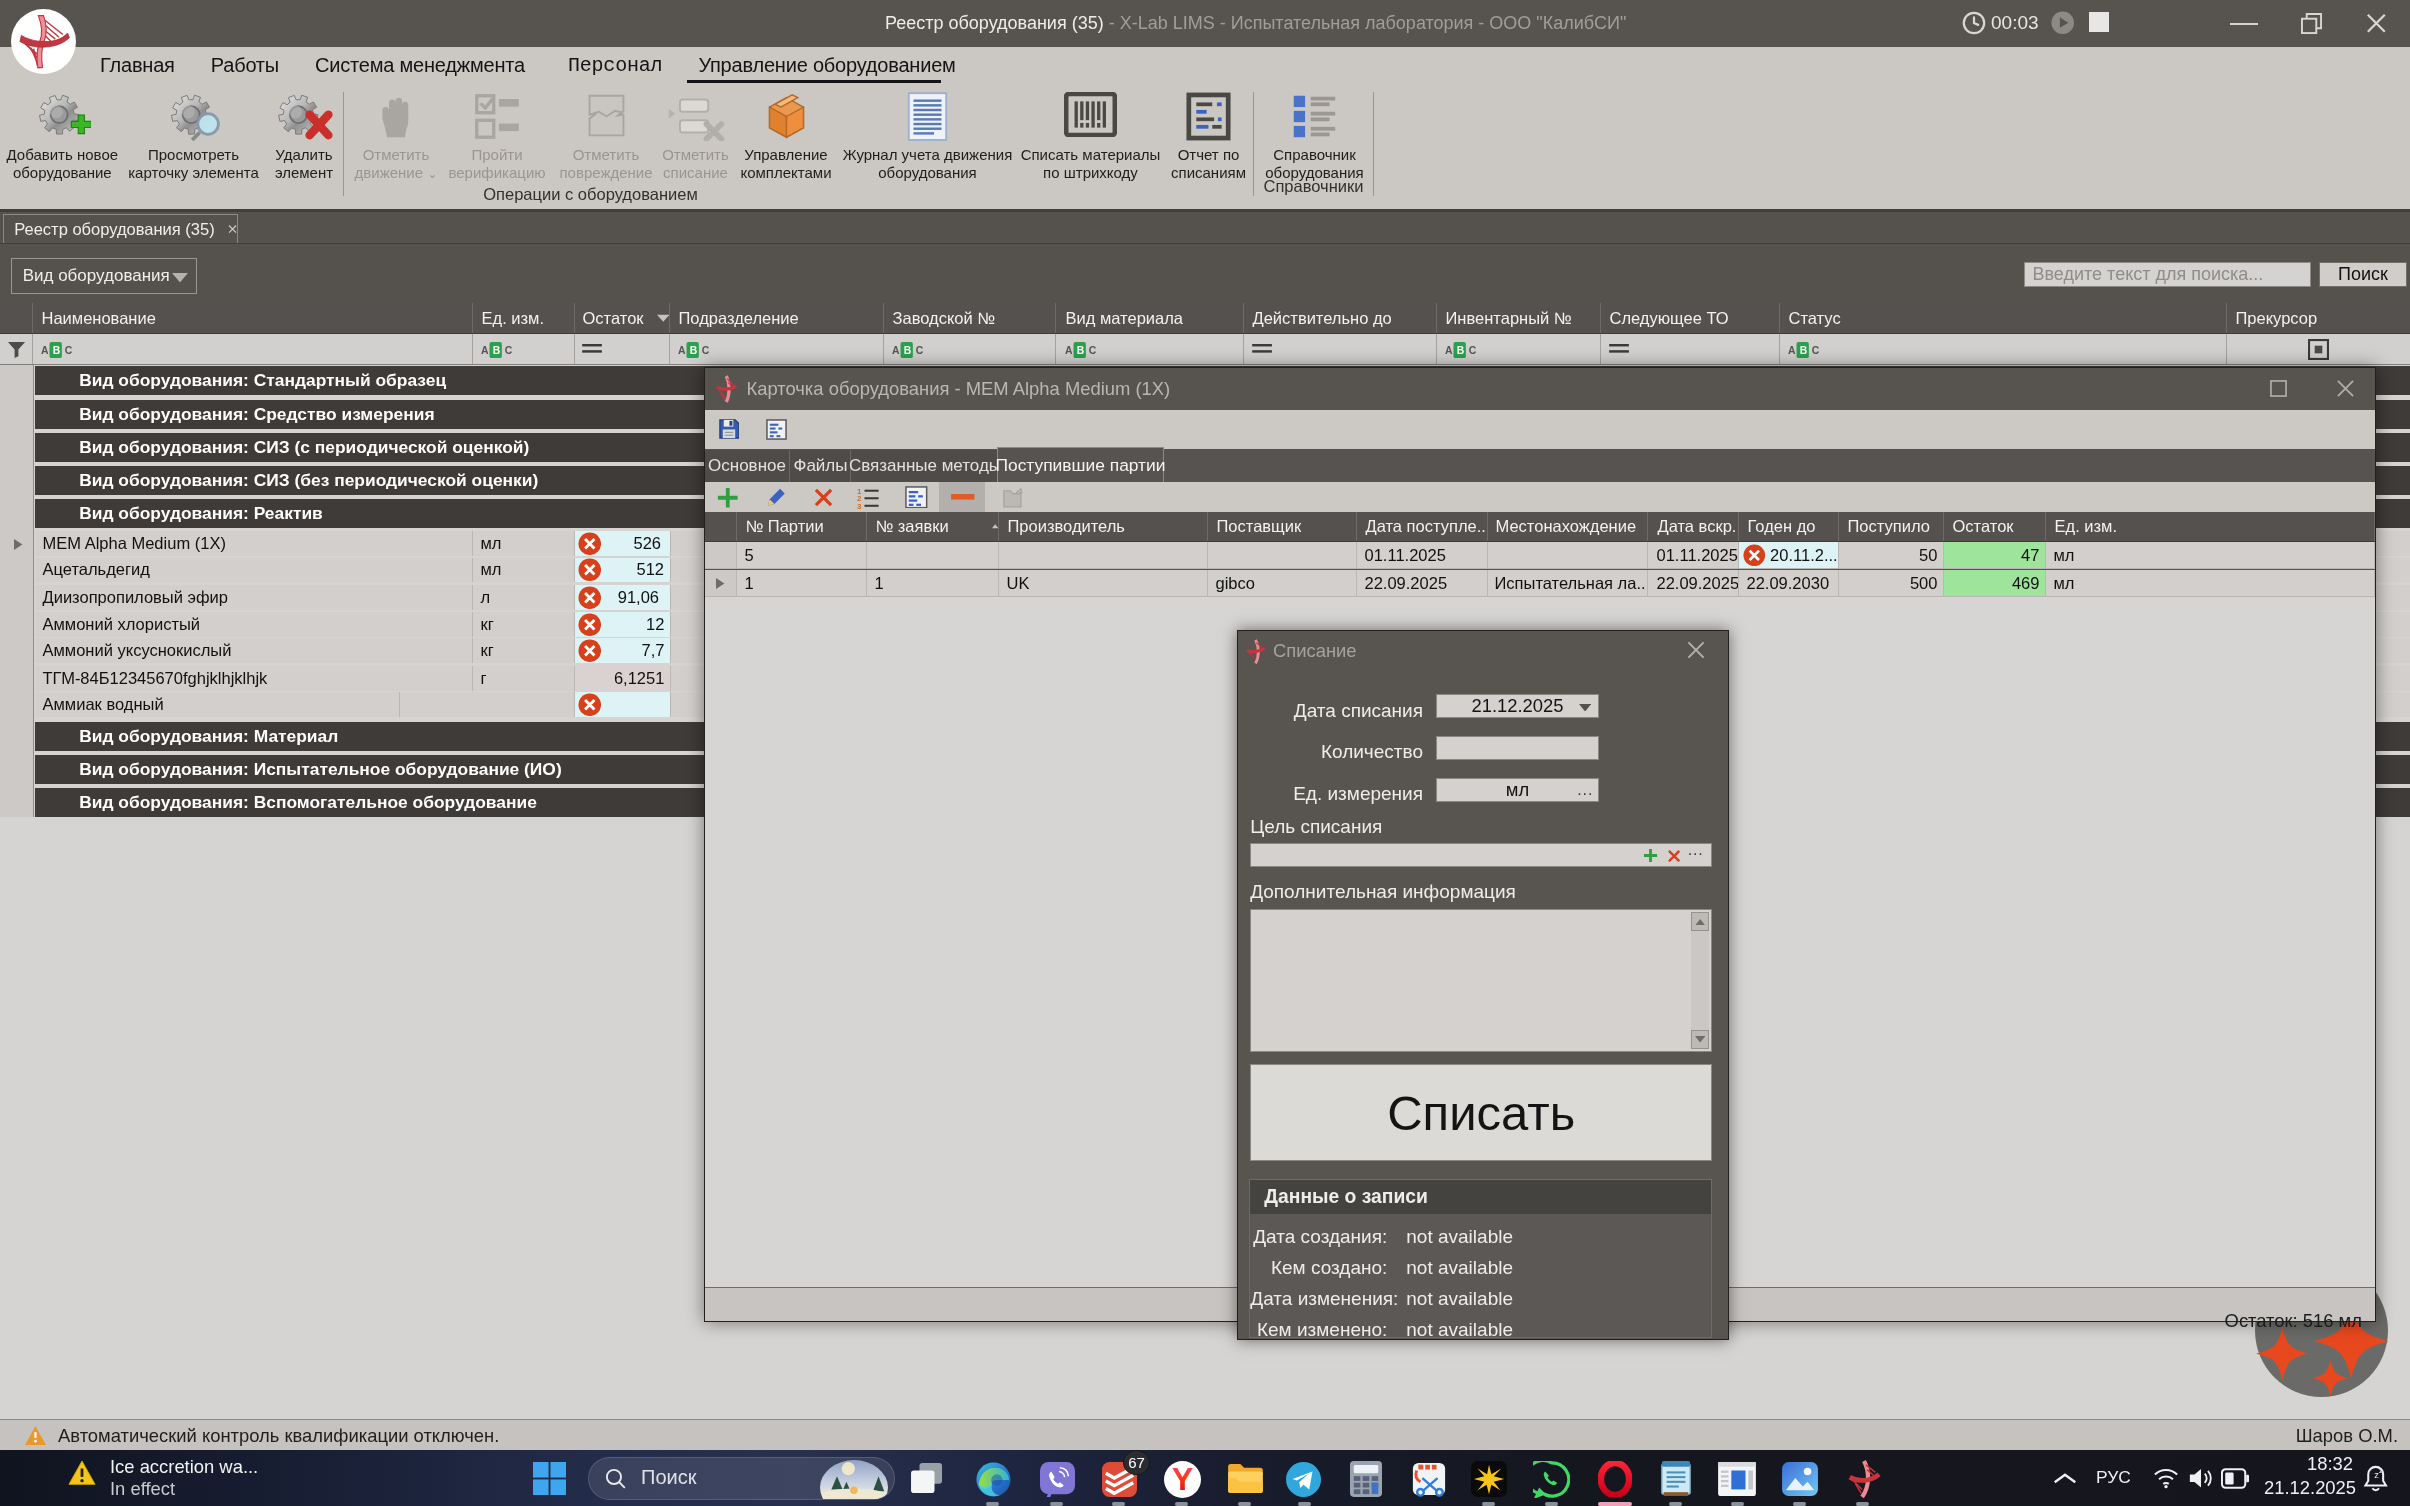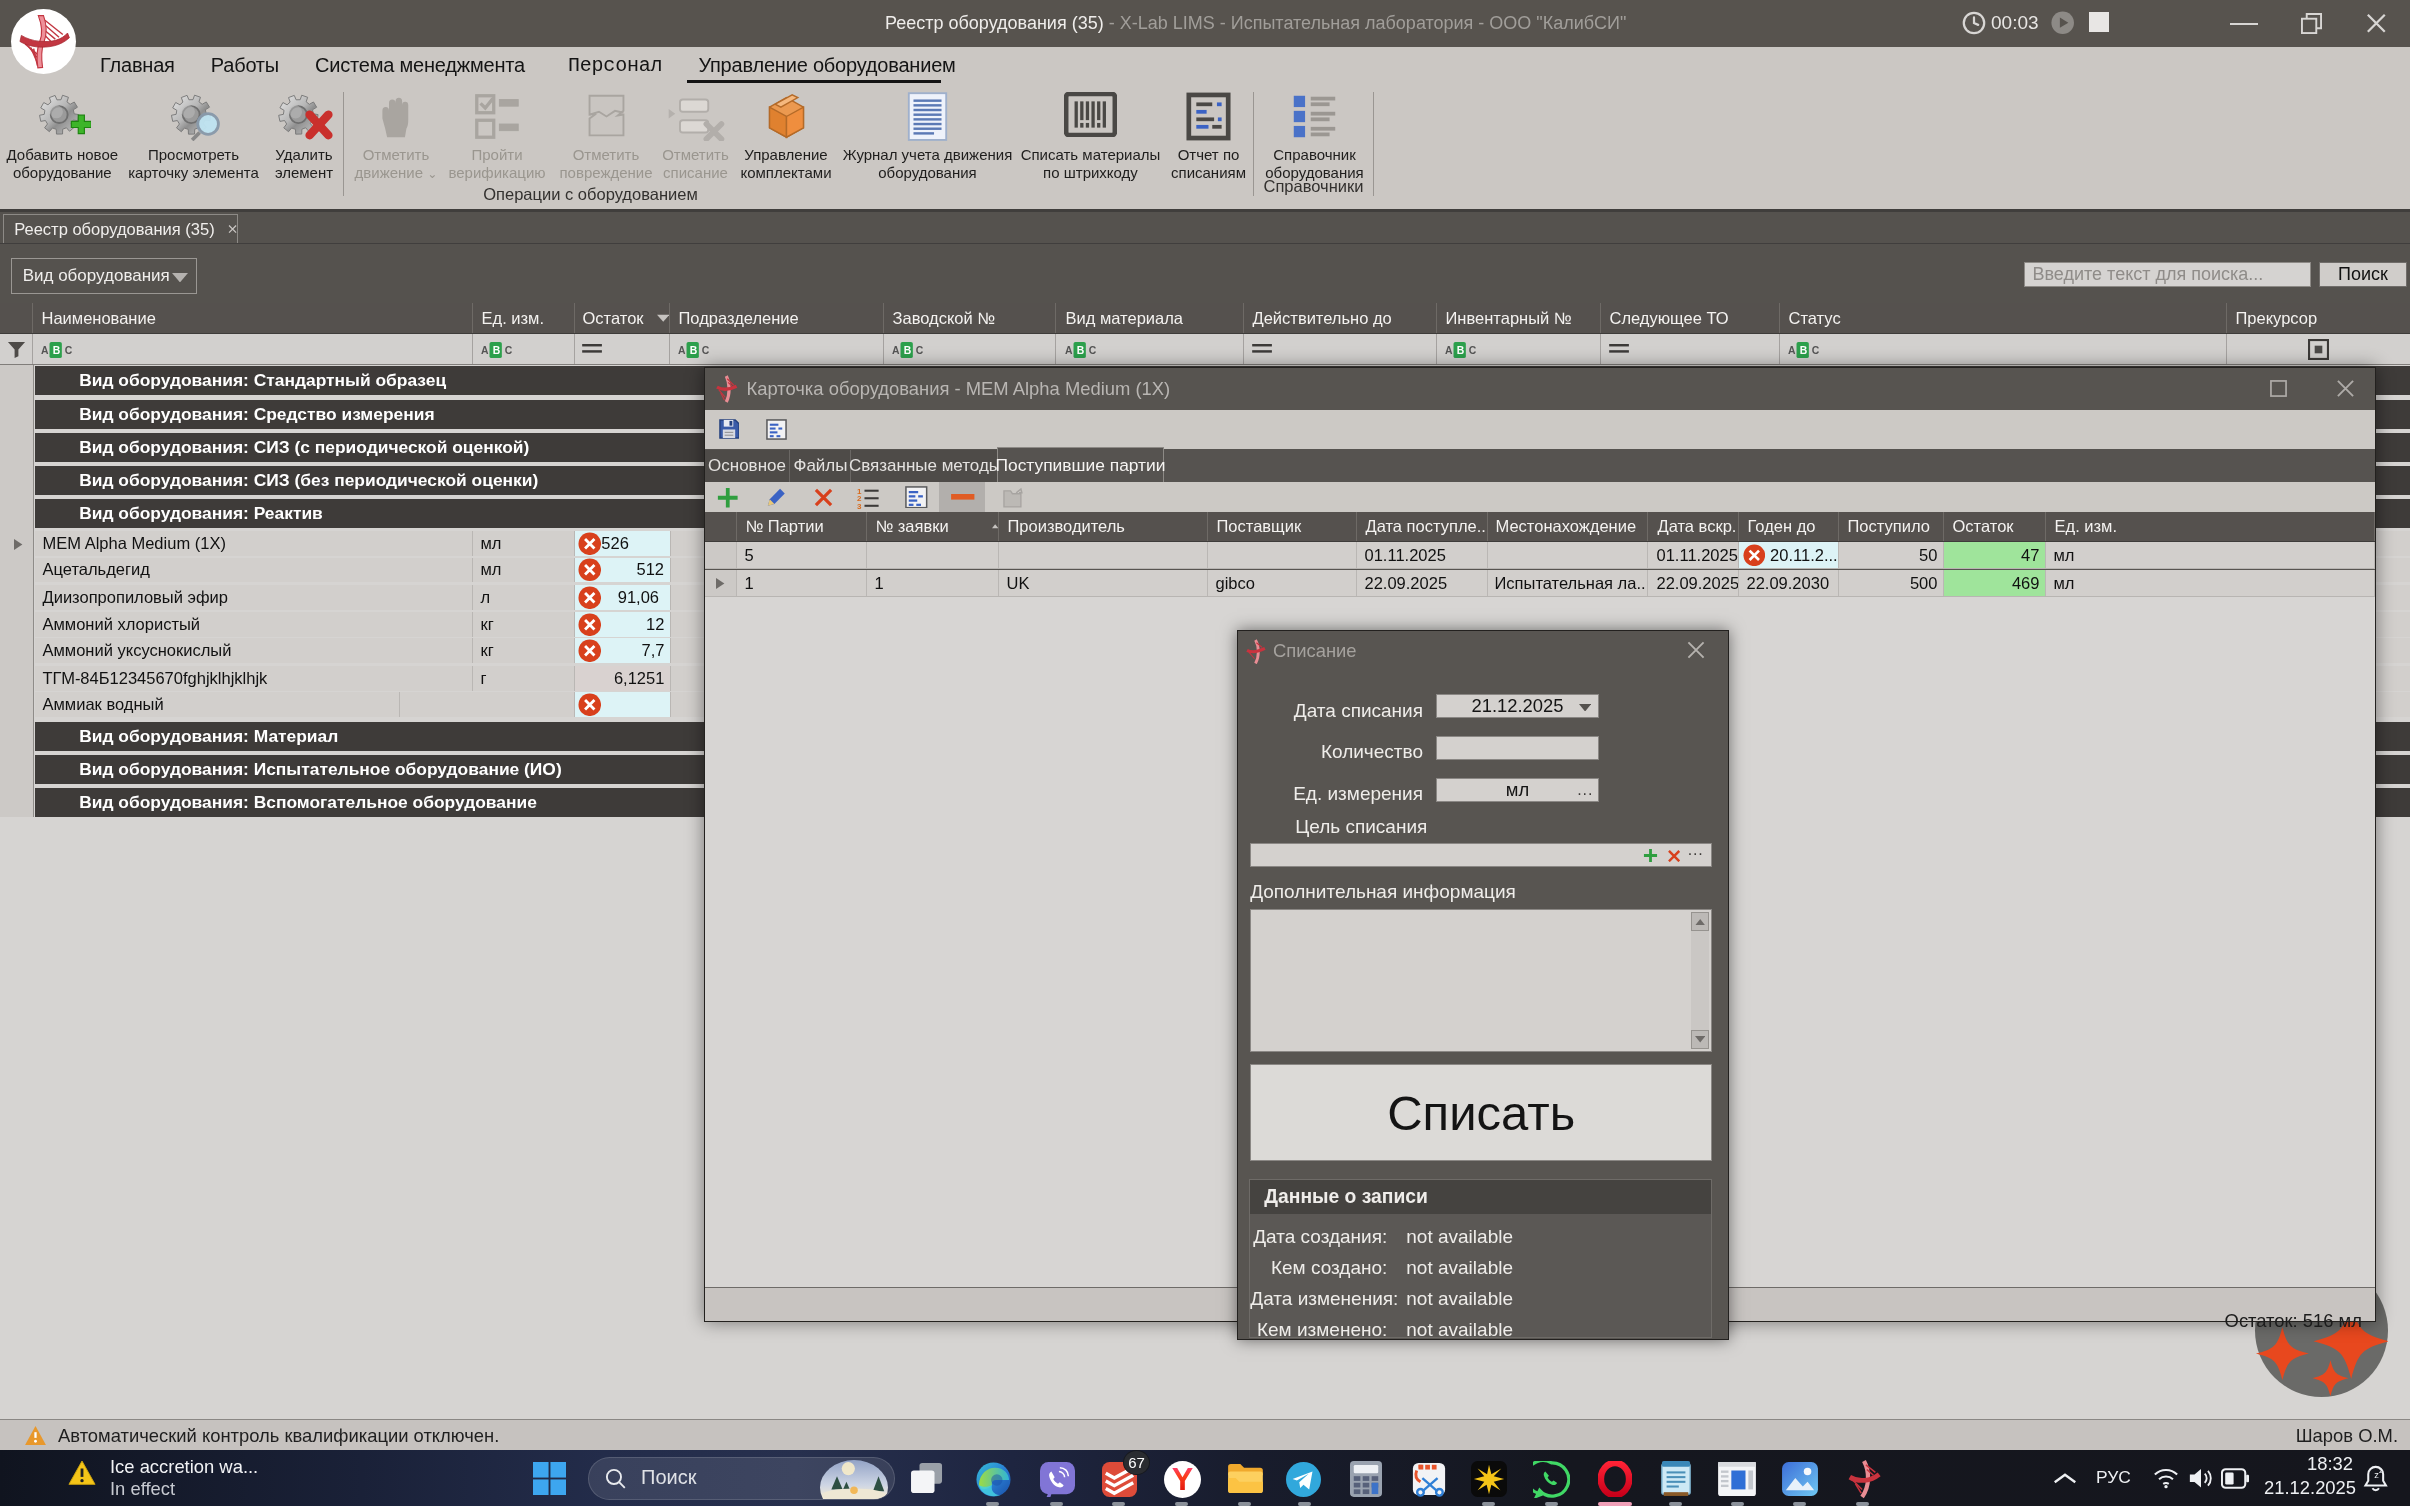--- a/index.html
+++ b/index.html
@@ -415,21 +415,21 @@
       </svg>
     </span>Вид оборудования: Вспомогательное оборудование</div>
 <div class="drow" style="top:531px;height:24.5px;">
 <div class="dcell" style="left:0;width:438px;">MEM Alpha Medium (1X)</div>
 <div class="dcell" style="left:438px;width:102px;">мл</div>
 <div class="dcell" style="left:540px;width:96px;background:#ddf3f6;padding-left:2.8px;">
       <svg width="23.5" height="23.5" viewBox="0 0 25 25">
         <circle cx="12.5" cy="12.5" r="12" fill="#d8401c"></circle>
         <path d="M7.5 7.5l10 10M17.5 7.5l-10 10" stroke="#fff" stroke-width="3"></path>
       </svg>
-      <span style="flex:1;text-align:left;padding-right:17px;">526</span>
+      <span style="flex:1;text-align:right;padding-right:9px;">526</span>
     </div>
 <div class="dcell" style="left:636px;width:214px;"></div>
 <div class="dcell" style="left:849px;width:172px;"></div>
 <div class="dcell" style="left:1022px;width:187px;"></div>
 <div class="dcell" style="left:1209px;width:193px;"></div>
 <div class="dcell" style="left:1402px;width:164px;"></div>
 <div class="dcell" style="left:1566px;width:179px;"></div>
 <div class="dcell" style="left:1745px;width:447px;"></div>
 <div class="dcell" style="left:2192px;width:184px;"></div>
 </div>
@@ -704,21 +704,21 @@
       <path d="M1.5 1.5l16 16M17.5 1.5l-16 16" stroke="#b5b2ae" stroke-width="2"></path>
     </svg>
 <div style="position:absolute;left:0px;top:69px;width:185px;text-align:right;">Дата списания</div>
 <div style="position:absolute;left:198px;top:63px;width:163px;height:23.5px;background:#d4d1ce;border:0.9px solid #8a8784;color:#141414;display:flex;align-items:center;justify-content:center;font-size:18.4px;">21.12.2025<svg style="position:absolute;right:6.6px;top:8.5px;" width="12.2" height="7.5" viewBox="0 0 13 8">
         <path d="M0 0h13L6.5 8z" fill="#55524e"></path>
       </svg></div>
 <div style="position:absolute;left:0px;top:110px;width:185px;text-align:right;">Количество</div>
 <div style="position:absolute;left:198px;top:105px;width:163px;height:23.5px;background:#d4d1ce;border:0.9px solid #8a8784;"></div>
 <div style="position:absolute;left:0px;top:152px;width:185px;text-align:right;">Ед. измерения</div>
 <div style="position:absolute;left:198px;top:147px;width:163px;height:23.5px;background:#d4d1ce;border:0.9px solid #8a8784;color:#141414;display:flex;align-items:center;justify-content:center;font-size:18.4px;">мл<div style="position:absolute;right:4.7px;top:1.9px;color:#3c3a38;font-size:16px;letter-spacing:0.9px;">...</div></div>
-<div style="position:absolute;left:12.2px;top:185px;margin-left:45px;">Цель списания</div>
+<div style="position:absolute;left:12.2px;top:185px;">Цель списания</div>
 <div style="position:absolute;left:12.2px;top:212px;width:462px;height:23.5px;background:#d4d1ce;border:0.9px solid #8a8784;">
 <svg style="position:absolute;right:53px;top:3.8px;" width="15" height="15" viewBox="0 0 16 16">
         <path d="M6.5 1h3v5.5H15v3H9.5V15h-3V9.5H1v-3h5.5z" fill="#2f9e3f"></path>
       </svg>
 <svg style="position:absolute;right:31px;top:5.6px;" width="12.2" height="12.2" viewBox="0 0 13 13">
         <path d="M1 1l11 11M12 1L1 12" stroke="#d8401c" stroke-width="2.6"></path>
       </svg>
 <div style="position:absolute;right:7.5px;top:-2.8px;color:#3c3a38;font-size:16px;letter-spacing:0.9px;">...</div>
 </div>
 <div style="position:absolute;left:12.2px;top:250px;">Дополнительная информация</div>

